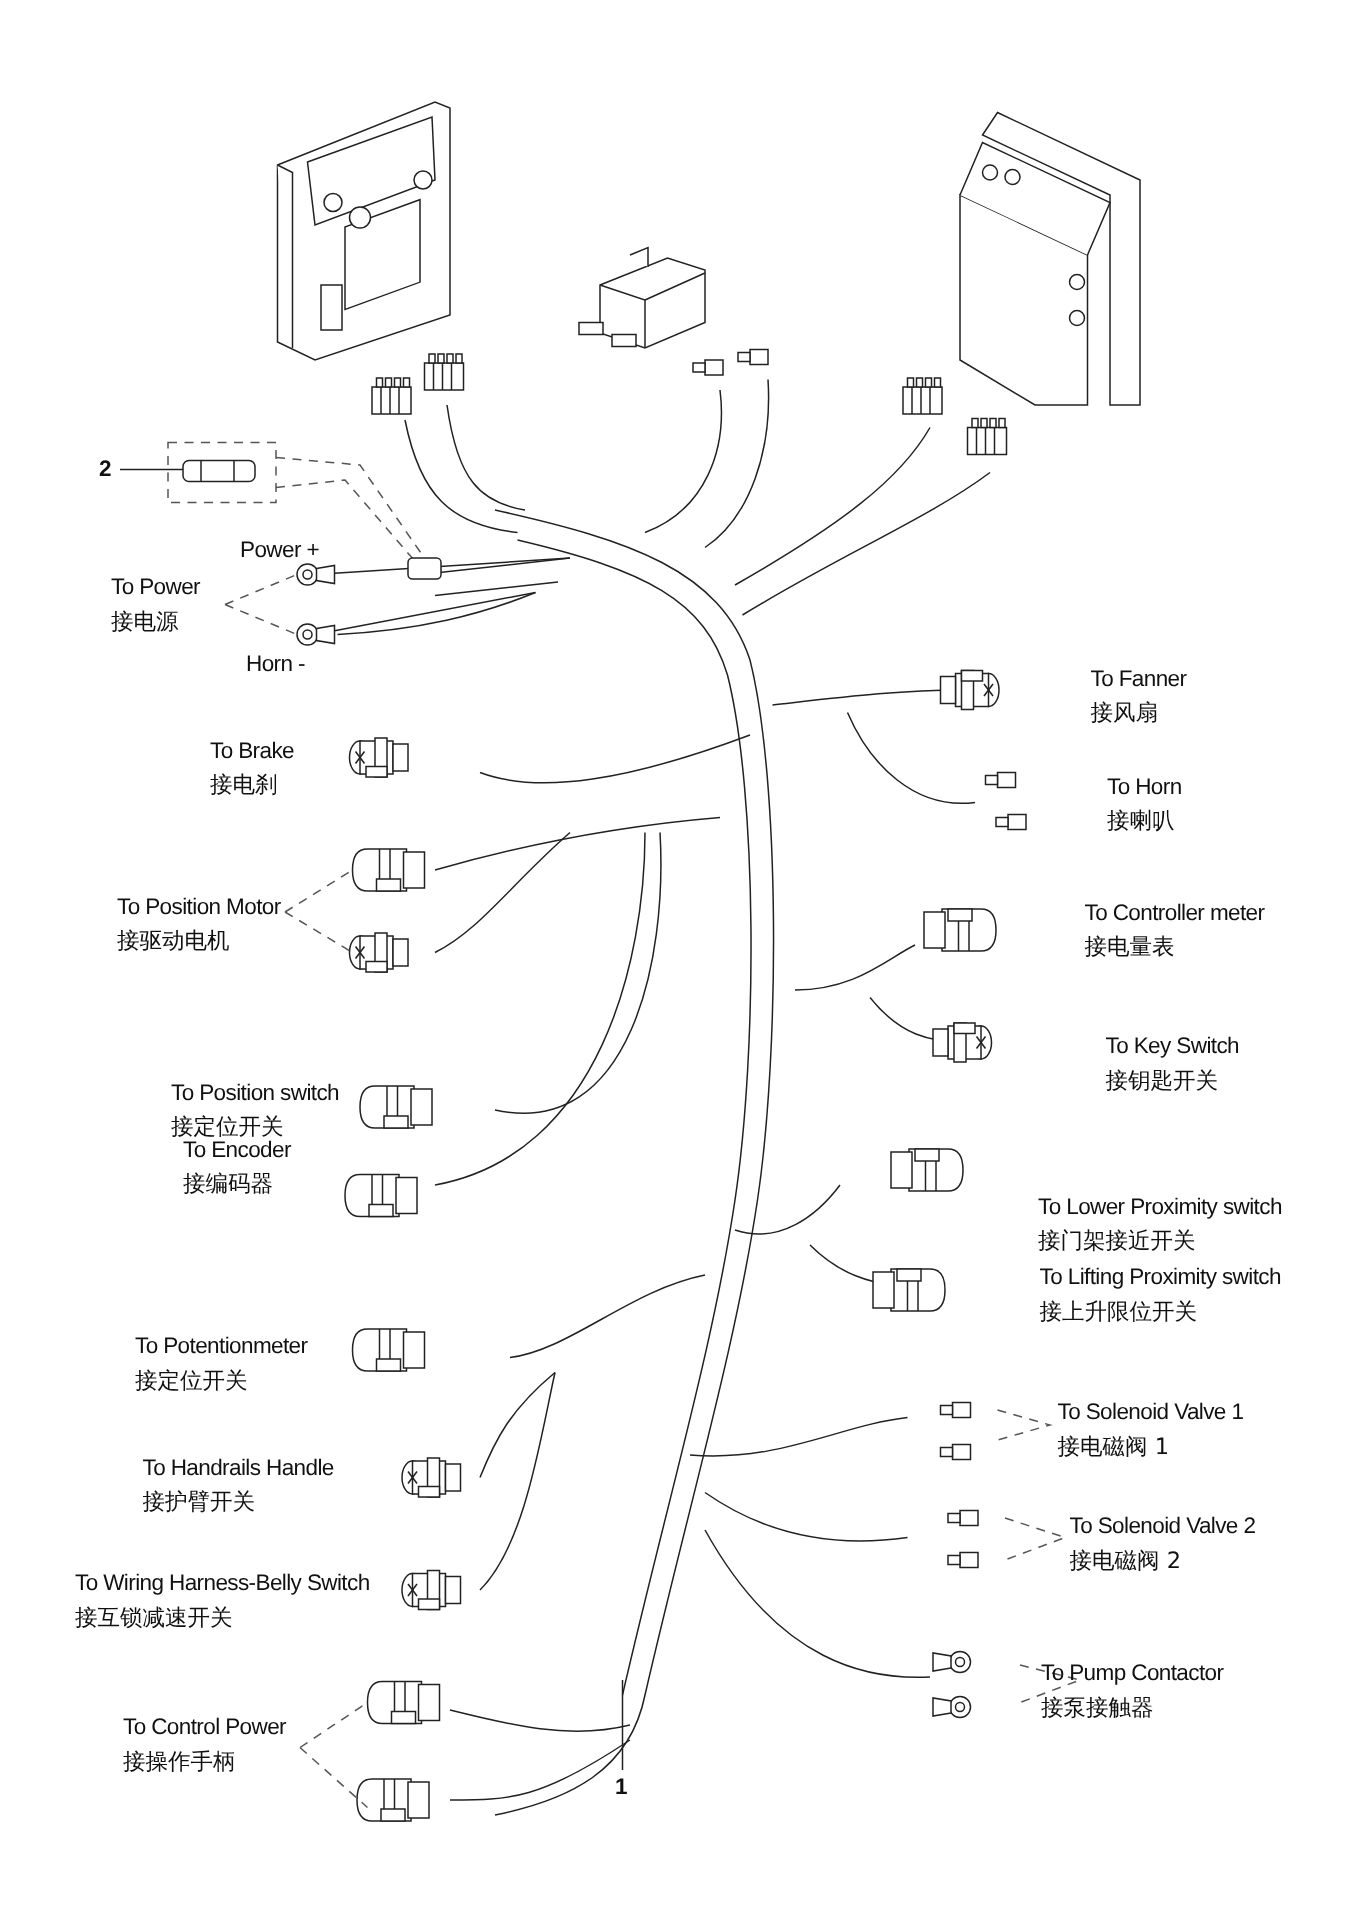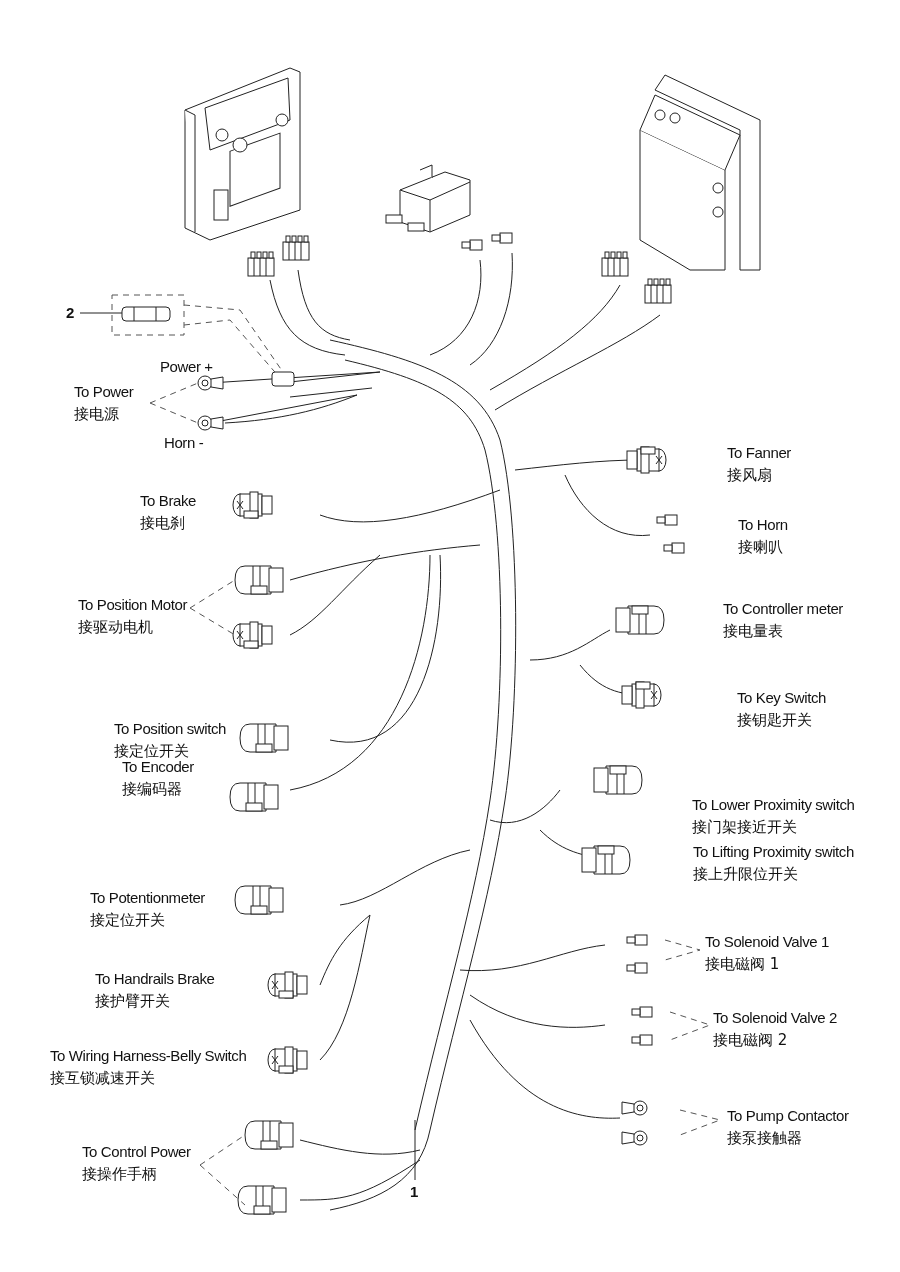--- a/index.html
+++ b/index.html
@@ -207,21 +207,21 @@
   </div>
 <div class="lbl" style="left:122px;top:756px">
   <span class="en">To Encoder</span>
     <span class="zh">接编码器</span>
   </div>
 <div class="lbl" style="left:90px;top:887px">
   <span class="en">To Potentionmeter</span>
     <span class="zh">接定位开关</span>
   </div>
 <div class="lbl" style="left:95px;top:968px">
-  <span class="en">To  Handrails Brake</span>
+  <span class="en">To  Handrails Handle</span>
     <span class="zh">接护臂开关</span>
   </div>
 <div class="lbl" style="left:50px;top:1045px">
   <span class="en">To  Wiring Harness-Belly Switch</span>
     <span class="zh">接互锁减速开关</span>
   </div>
 <div class="lbl" style="left:82px;top:1141px">
   <span class="en">To Control Power</span>
     <span class="zh">接操作手柄</span>
   </div>
@@ -251,16 +251,16 @@
     <span class="zh">接上升限位开关</span>
   </div>
 <div class="lbl" style="left:705px;top:931px">
   <span class="en">To Solenoid Valve 1</span>
     <span class="zh">接电磁阀 1</span>
   </div>
 <div class="lbl" style="left:713px;top:1007px">
   <span class="en">To Solenoid Valve 2</span>
     <span class="zh">接电磁阀 2</span>
   </div>
-<div class="lbl" style="left:727px;top:1105px">
+<div class="lbl" style="left:694px;top:1105px">
   <span class="en">To Pump Contactor</span>
     <span class="zh">接泵接触器</span>
   </div>
 
 </body></html>

